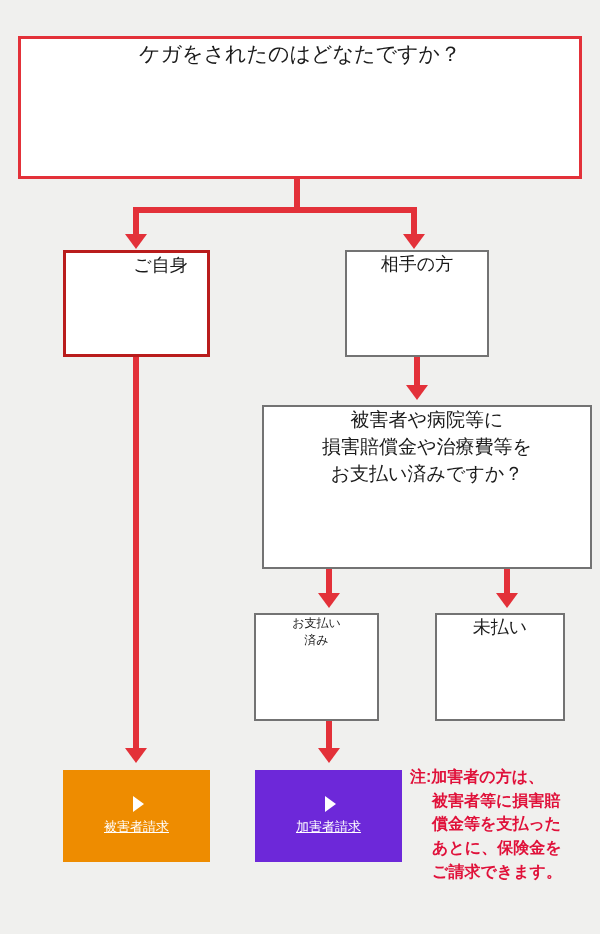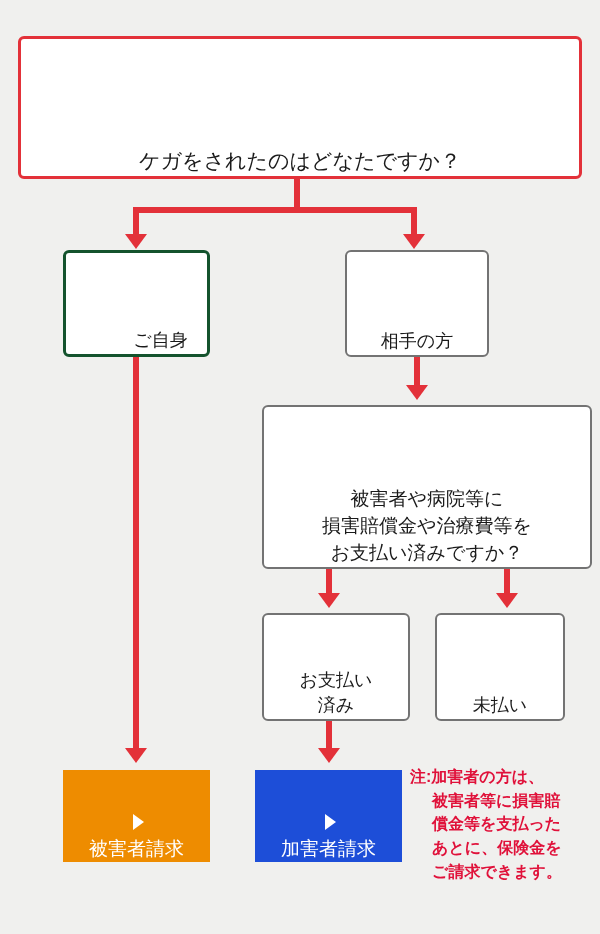--- a/index.html
+++ b/index.html
@@ -17,89 +17,89 @@
     position: relative;
     width: 600px;
     height: 934px;
   }
   
   .node {
     position: absolute;
     background: #ffffff;
     box-sizing: border-box;
     display: flex;
-    align-items: flex-end;
+    align-items: flex-start;
     justify-content: center;
     text-align: center;
     color: #1a1a1a;
     line-height: 1.42;
     z-index: 3;
-    border-radius: 6px;
   }
   .node .txt {
     display: block;
     white-space: pre-line;
   }
   .border-red   { border: 3px solid #e33139; }
-  .border-orange{ border: 3px solid #14532d; padding-left: 48px; }
+  .border-orange{ border: 3px solid #b91c1c; padding-left: 48px; }
   .border-blue  { border: 2px solid #737373; }
 
   
   #node-root {
     left: 18px; top: 36px; width: 564px; height: 143px;
     font-size: 21px;
   }
   #node-self {
     left: 63px; top: 250px; width: 147px; height: 107px;
     font-size: 18px;
   }
   #node-other {
     left: 345px; top: 250px; width: 144px; height: 107px;
     font-size: 18px;
   }
   #node-paid-question {
     left: 262px; top: 405px; width: 330px; height: 164px;
     font-size: 19px;
   }
   #node-paid {
-    left: 262px; top: 613px; width: 148px; height: 108px;
-    font-size: 18px;
+    left: 254px; top: 613px; width: 125px; height: 108px;
+    font-size: 12px;
   }
   #node-unpaid {
     left: 435px; top: 613px; width: 130px; height: 108px;
     font-size: 18px;
   }
 
   
   .result {
     position: absolute;
     box-sizing: border-box;
     display: flex;
     flex-direction: column;
     align-items: center;
-    justify-content: flex-end;
+    justify-content: center;
     color: #ffffff;
-    font-size: 19px;
+    font-size: 13px;
     z-index: 3;
+    text-decoration: underline;
   }
   .result .play {
     width: 0; height: 0;
     border-left: 11px solid #ffffff;
     border-top: 8px solid transparent;
     border-bottom: 8px solid transparent;
     margin-bottom: 6px;
     margin-left: 3px;
   }
   #result-victim {
     left: 63px; top: 770px; width: 147px; height: 92px;
     background: #ee8c00;
   }
   #result-offender {
     left: 255px; top: 770px; width: 147px; height: 92px;
-    background: #1d4ed8;
+    background: #6d28d9;
   }
 
   
   #note {
     position: absolute;
     left: 410px; top: 765px; width: 190px;
     color: #e0113a;
     font-size: 16px;
     line-height: 1.48;
     font-weight: bold;

